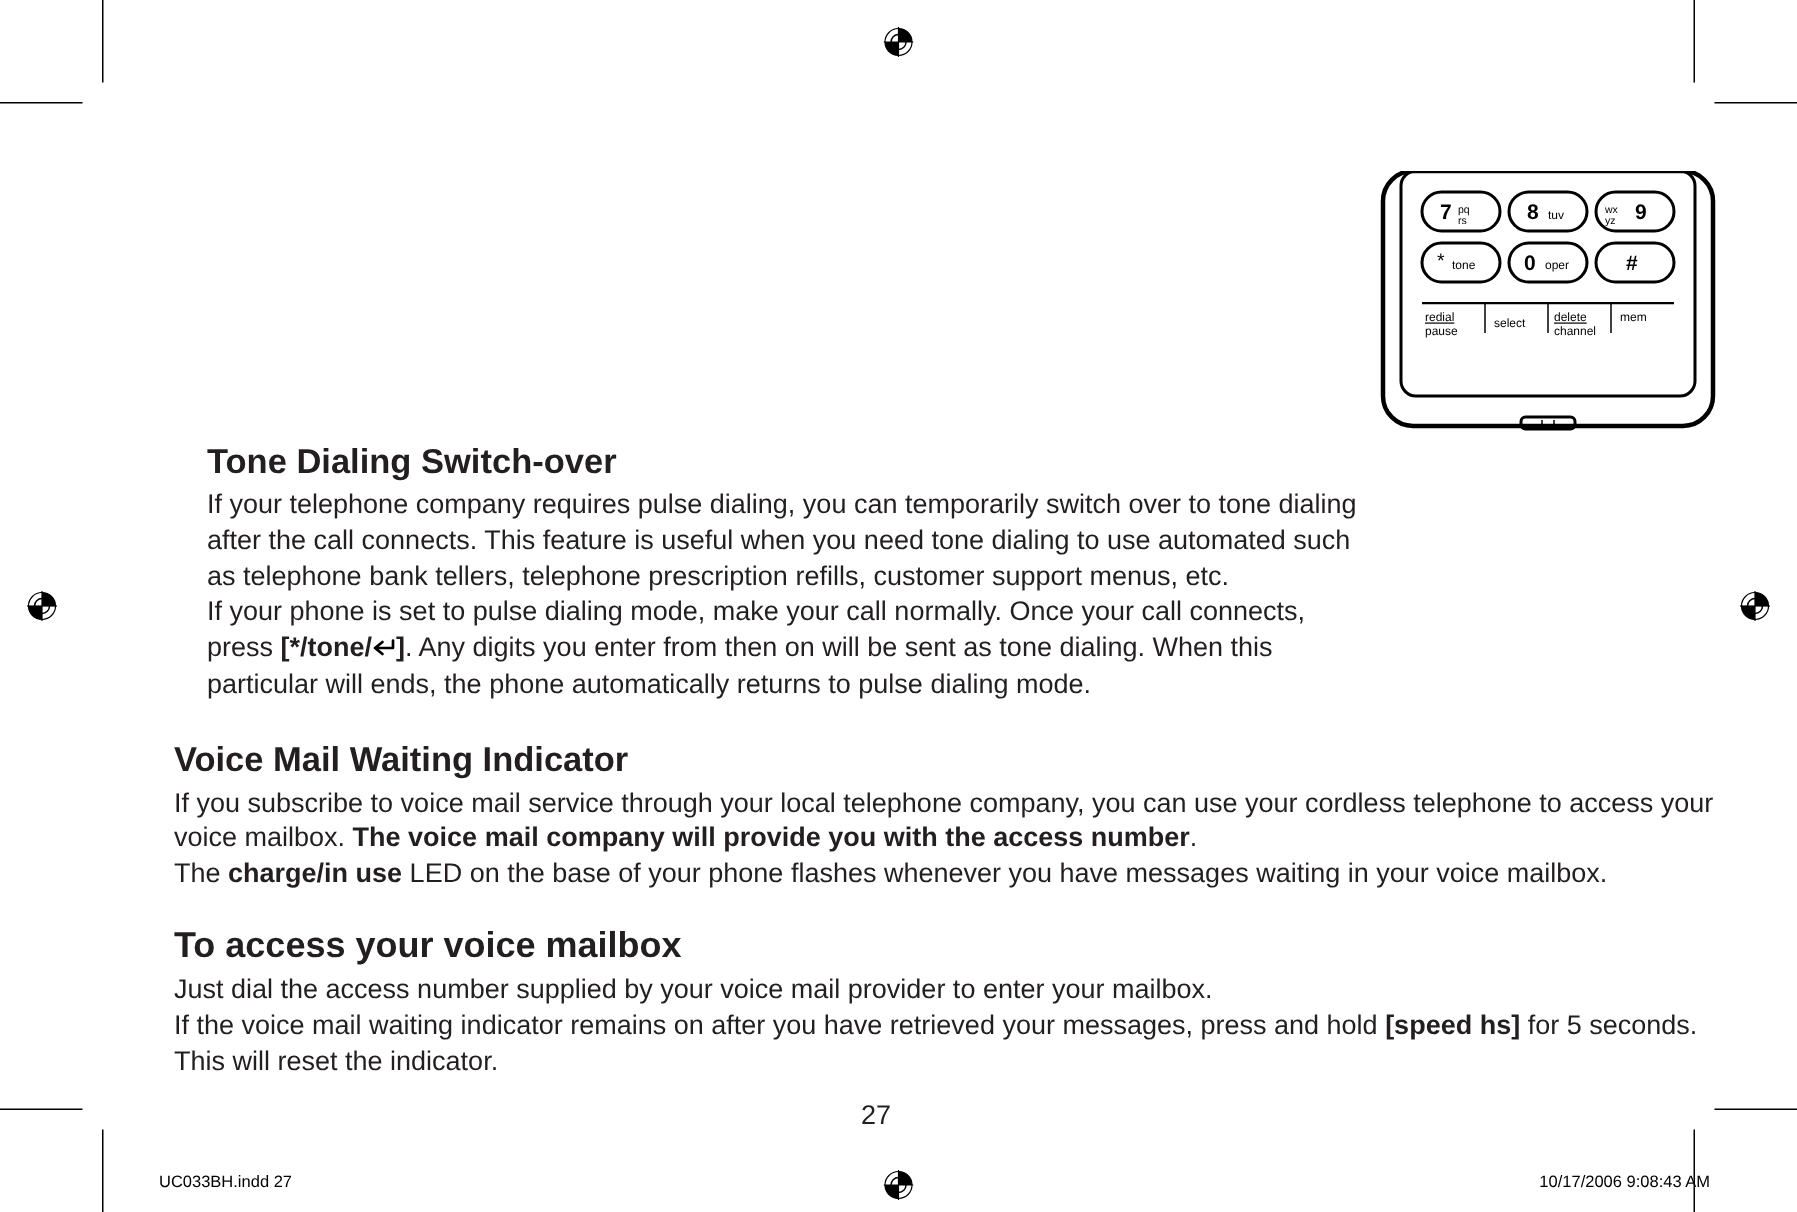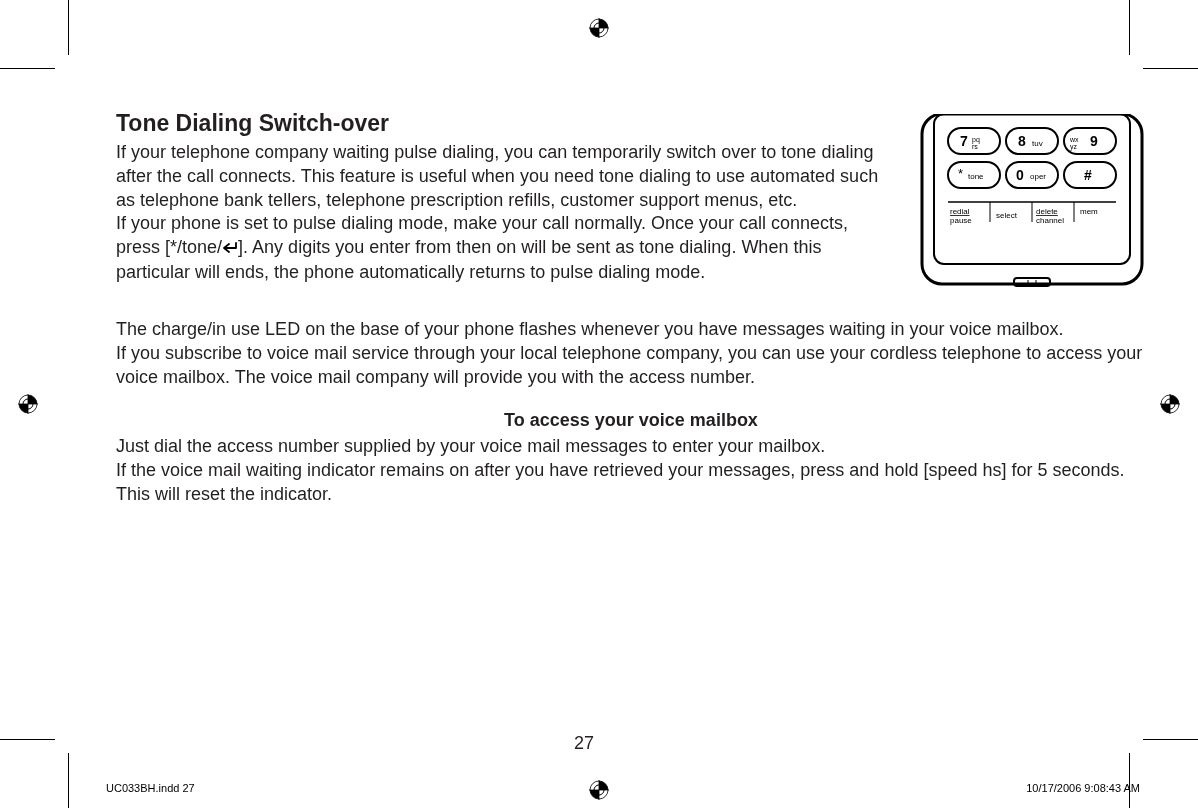--- a/index.html
+++ b/index.html
@@ -25,25 +25,25 @@
   .reg.top { top: 18px; left: 589px; }
   .reg.bottom { top: 780px; left: 589px; }
   .reg.left { top: 394px; left: 18px; }
   .reg.right { top: 394px; right: 18px; }
 
   
   .page { position: absolute; top: 110px; left: 116px; width: 1030px; }
   .h1 { font-size: 23px; font-weight: bold; margin-bottom: 4px; }
   .body { font-size: 18px; line-height: 1.32; }
   .body p { margin: 0; }
-  .body .bold { font-weight: normal; }
+  .body .bold { font-weight: bold; }
   .sect2 { margin-top: 24px; }
-  .sub { font-weight: bold; font-size: 18px; margin-top: 20px; margin-bottom: 2px; text-align: center; }
+  .sub { font-weight: bold; font-size: 24px; margin-top: 20px; margin-bottom: 2px; }
 
-  .col1 { float: left; width: 770px; }
+  .col1 { float: left; width: 770px; margin-left: 22px; }
   .phonefig { float: right; width: 228px; height: 180px; margin-left: 20px; margin-top: 4px; }
 
   .pagenum { position: absolute; top: 733px; left: 0; width: 1168px; text-align: center; font-size: 18px; }
 
   .footer { position: absolute; top: 782px; left: 58px; right: 58px; font-size: 11px; font-family: Arial, sans-serif; color: #000; }
   .footer .fn { float: left; padding-left: 48px; }
   .footer .ts { float: right; }
 
   
   .keyglyph { display: inline-block; vertical-align: -1px; }
@@ -138,41 +138,42 @@
 
       <rect x="96" y="164" width="36" height="8" rx="3" fill="none" stroke="#000" stroke-width="2"></rect>
       <line x1="110" y1="166" x2="110" y2="170" stroke="#000" stroke-width="1"></line>
       <line x1="118" y1="166" x2="118" y2="170" stroke="#000" stroke-width="1"></line>
     </svg>
   </div>
 
   <div class="col1">
     <div class="h1">Tone Dialing Switch-over</div>
     <div class="body">
-      <p>If your telephone company waiting pulse dialing, you can temporarily switch over to tone dialing after the call connects. This feature is useful when you need tone dialing to use automated such as telephone bank tellers, telephone prescription refills, customer support menus, etc.</p>
+      <p>If your telephone company requires pulse dialing, you can temporarily switch over to tone dialing after the call connects. This feature is useful when you need tone dialing to use automated such as telephone bank tellers, telephone prescription refills, customer support menus, etc.</p>
       <p>
         <span>If your phone is set to pulse dialing mode, make your call normally. Once your call connects, press </span><span class="bold"><span>[*/tone/</span><span class="keyglyph"><svg width="16" height="12" viewBox="0 0 16 12">
                 <path d="M2 6 L7 2 M2 6 L7 10 M2 6 L14 6 L14 1" fill="none" stroke="#000" stroke-width="1.8" stroke-linecap="round" stroke-linejoin="round"></path>
               </svg></span><span>]</span></span><span>. Any digits you enter from then on will be sent as tone dialing. When this particular will ends, the phone automatically returns to pulse dialing mode.</span>
       </p>
     </div>
   </div>
 
   <div style="clear:both"></div>
 
   <div class="sect2">
+    <div class="h1">Voice Mail Waiting Indicator</div>
     <div class="body">
+      <p>
+        <span>If you subscribe to voice mail service through your local telephone company, you can use your cordless telephone to access your voice mailbox. </span><span class="bold">The voice mail company will provide you with the access number</span><span>.</span>
+      </p>
       <p>
         <span>The </span><span class="bold">charge/in use</span><span> LED on the base of your phone flashes whenever you have messages waiting in your voice mailbox.</span>
       </p>
-      <p>
-        <span>If you subscribe to voice mail service through your local telephone company, you can use your cordless telephone to access your voice mailbox. </span><span class="bold">The voice mail company will provide you with the access number</span><span>.</span>
-      </p>
       <div class="sub">To access your voice mailbox</div>
-      <p>Just dial the access number supplied by your voice mail messages to enter your mailbox.</p>
+      <p>Just dial the access number supplied by your voice mail provider to enter your mailbox.</p>
       <p>
         <span>If the voice mail waiting indicator remains on after you have retrieved your messages, press and hold </span><span class="bold">[speed hs]</span><span> for 5 seconds. This will reset the indicator.</span>
       </p>
     </div>
   </div>
 
 </div>
 
 <div class="pagenum">27</div>
 

